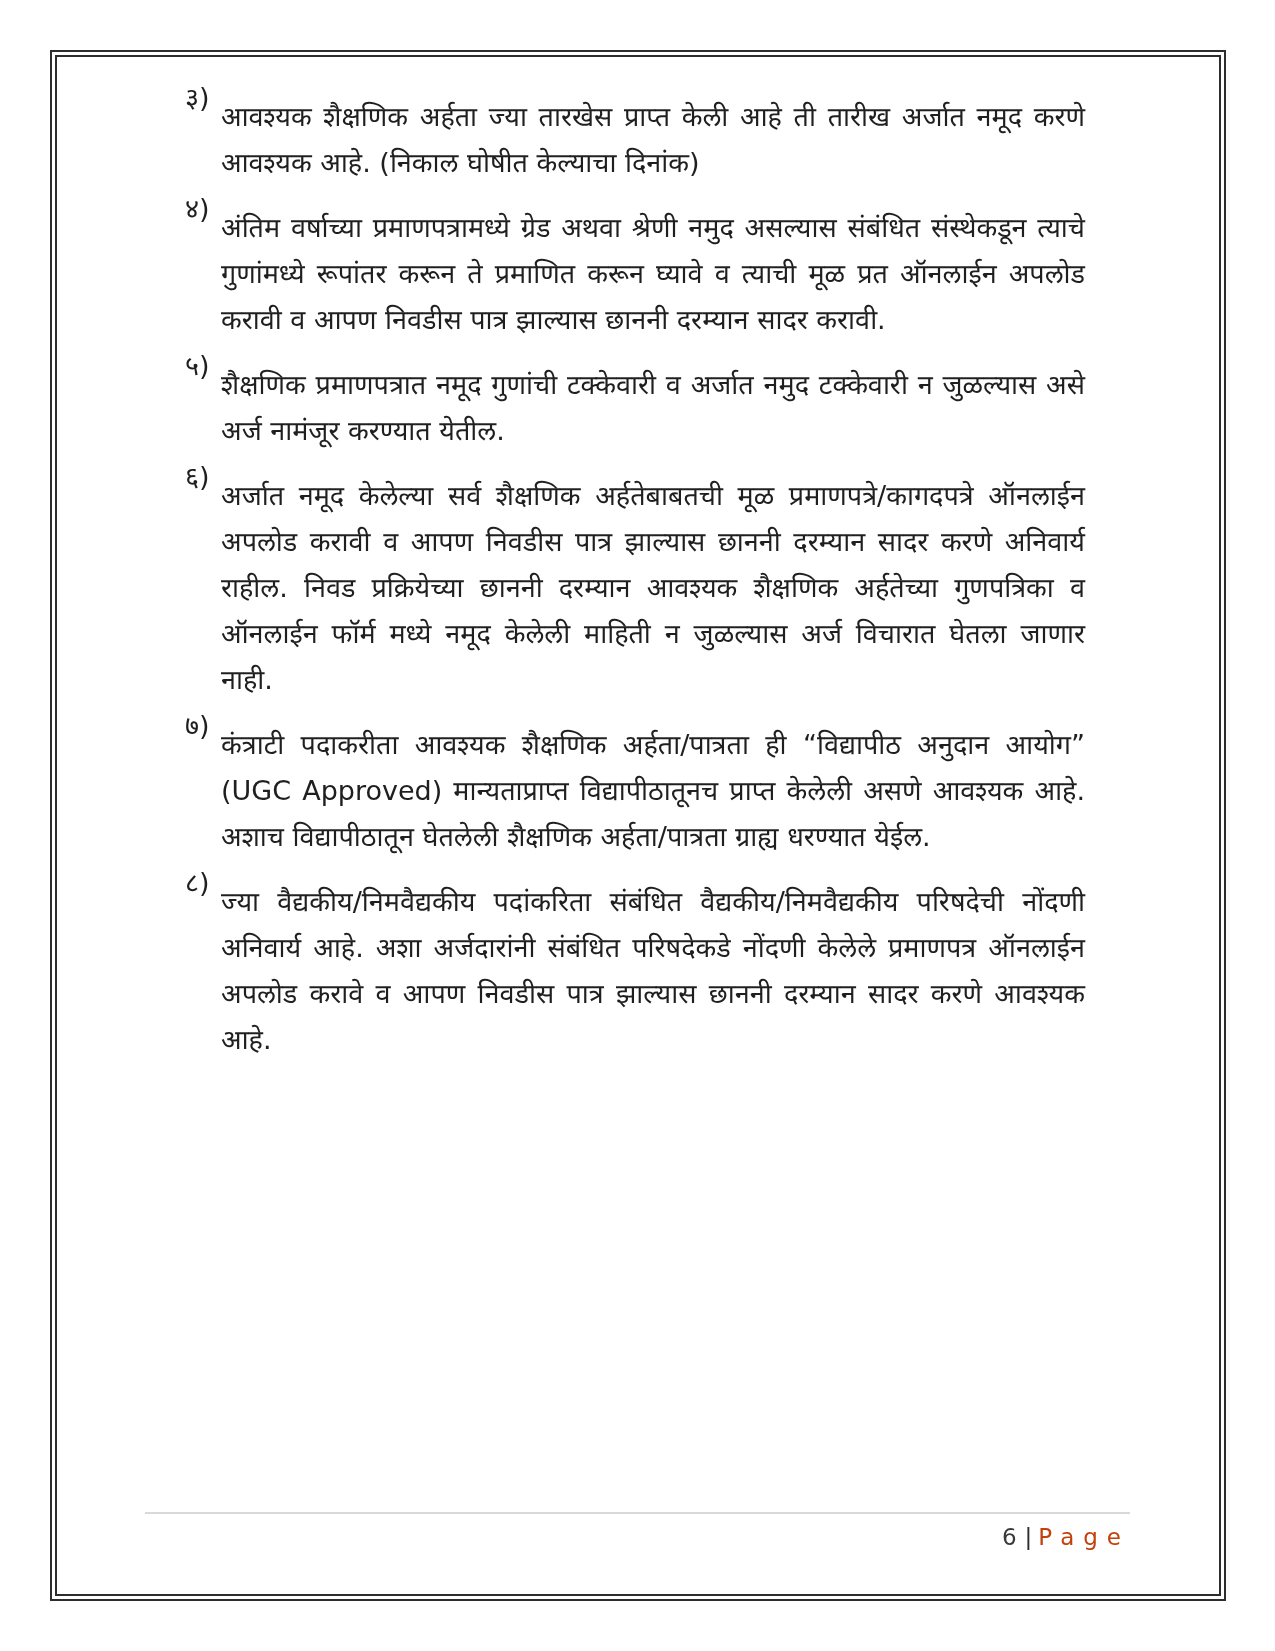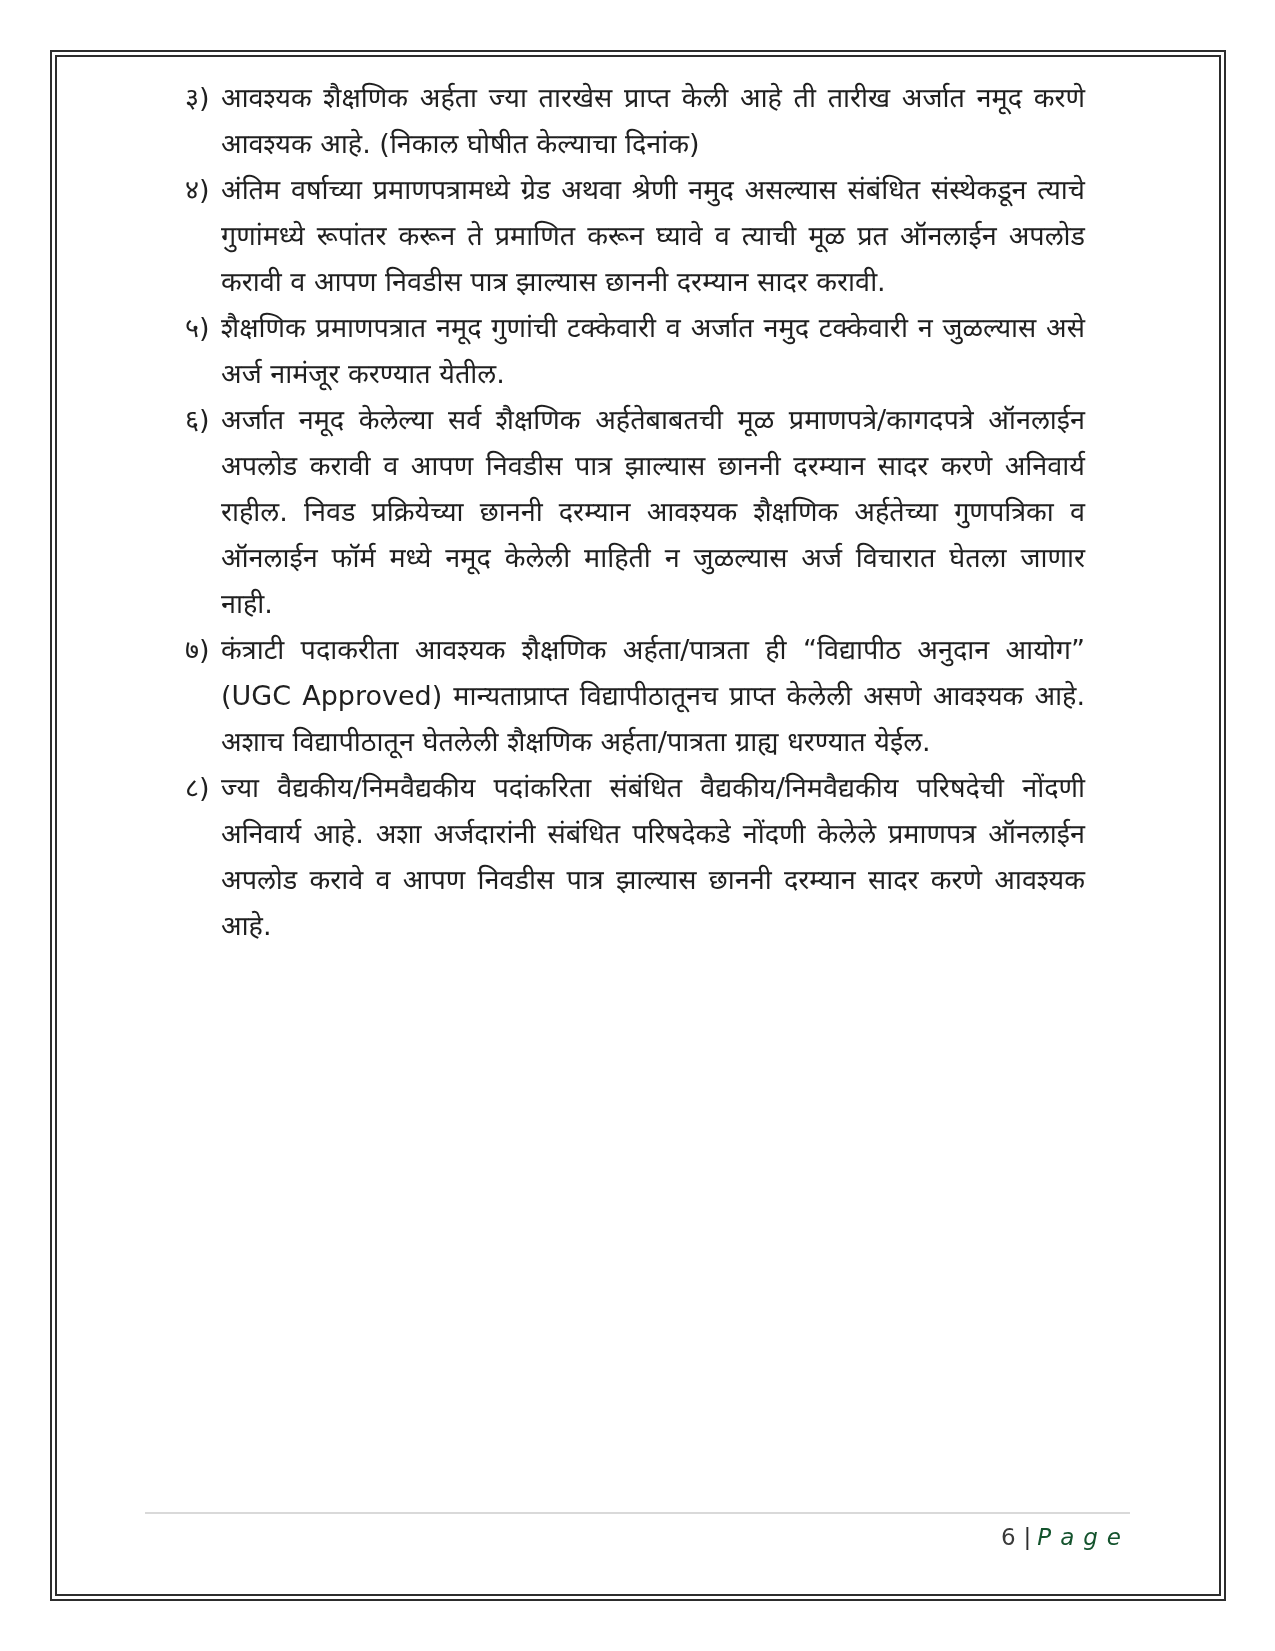--- a/index.html
+++ b/index.html
@@ -44,43 +44,43 @@
     line-height: 46px;
   }
   .item-number {
     flex: 0 0 36px;
     white-space: nowrap;
   }
   .item-text {
     flex: 1 1 auto;
     text-align: justify;
     text-justify: inter-word;
+    margin-top: 19px;
   }
   .footer {
     position: absolute;
     left: 88px;
     top: 1455px;
     width: 985px;
     border-top: 2px solid #d9d9d9;
     padding-top: 10px;
     text-align: right;
     font-size: 23px;
   }
   .footer .page-number {
     color: #3a3a3a;
     letter-spacing: 2px;
   }
   .footer .footer-separator {
     color: #2d2d2d;
     margin: 0 6px 0 6px;
   }
   .footer .footer-label {
-    color: #14532d;
+    color: #c2410c;
     letter-spacing: 9px;
-    font-style: italic;
   }
 </style>
 </head>
 <body>
 
 <div class="page-frame-outer">
   <div class="page-frame-inner">
 
     <div class="content">
 

